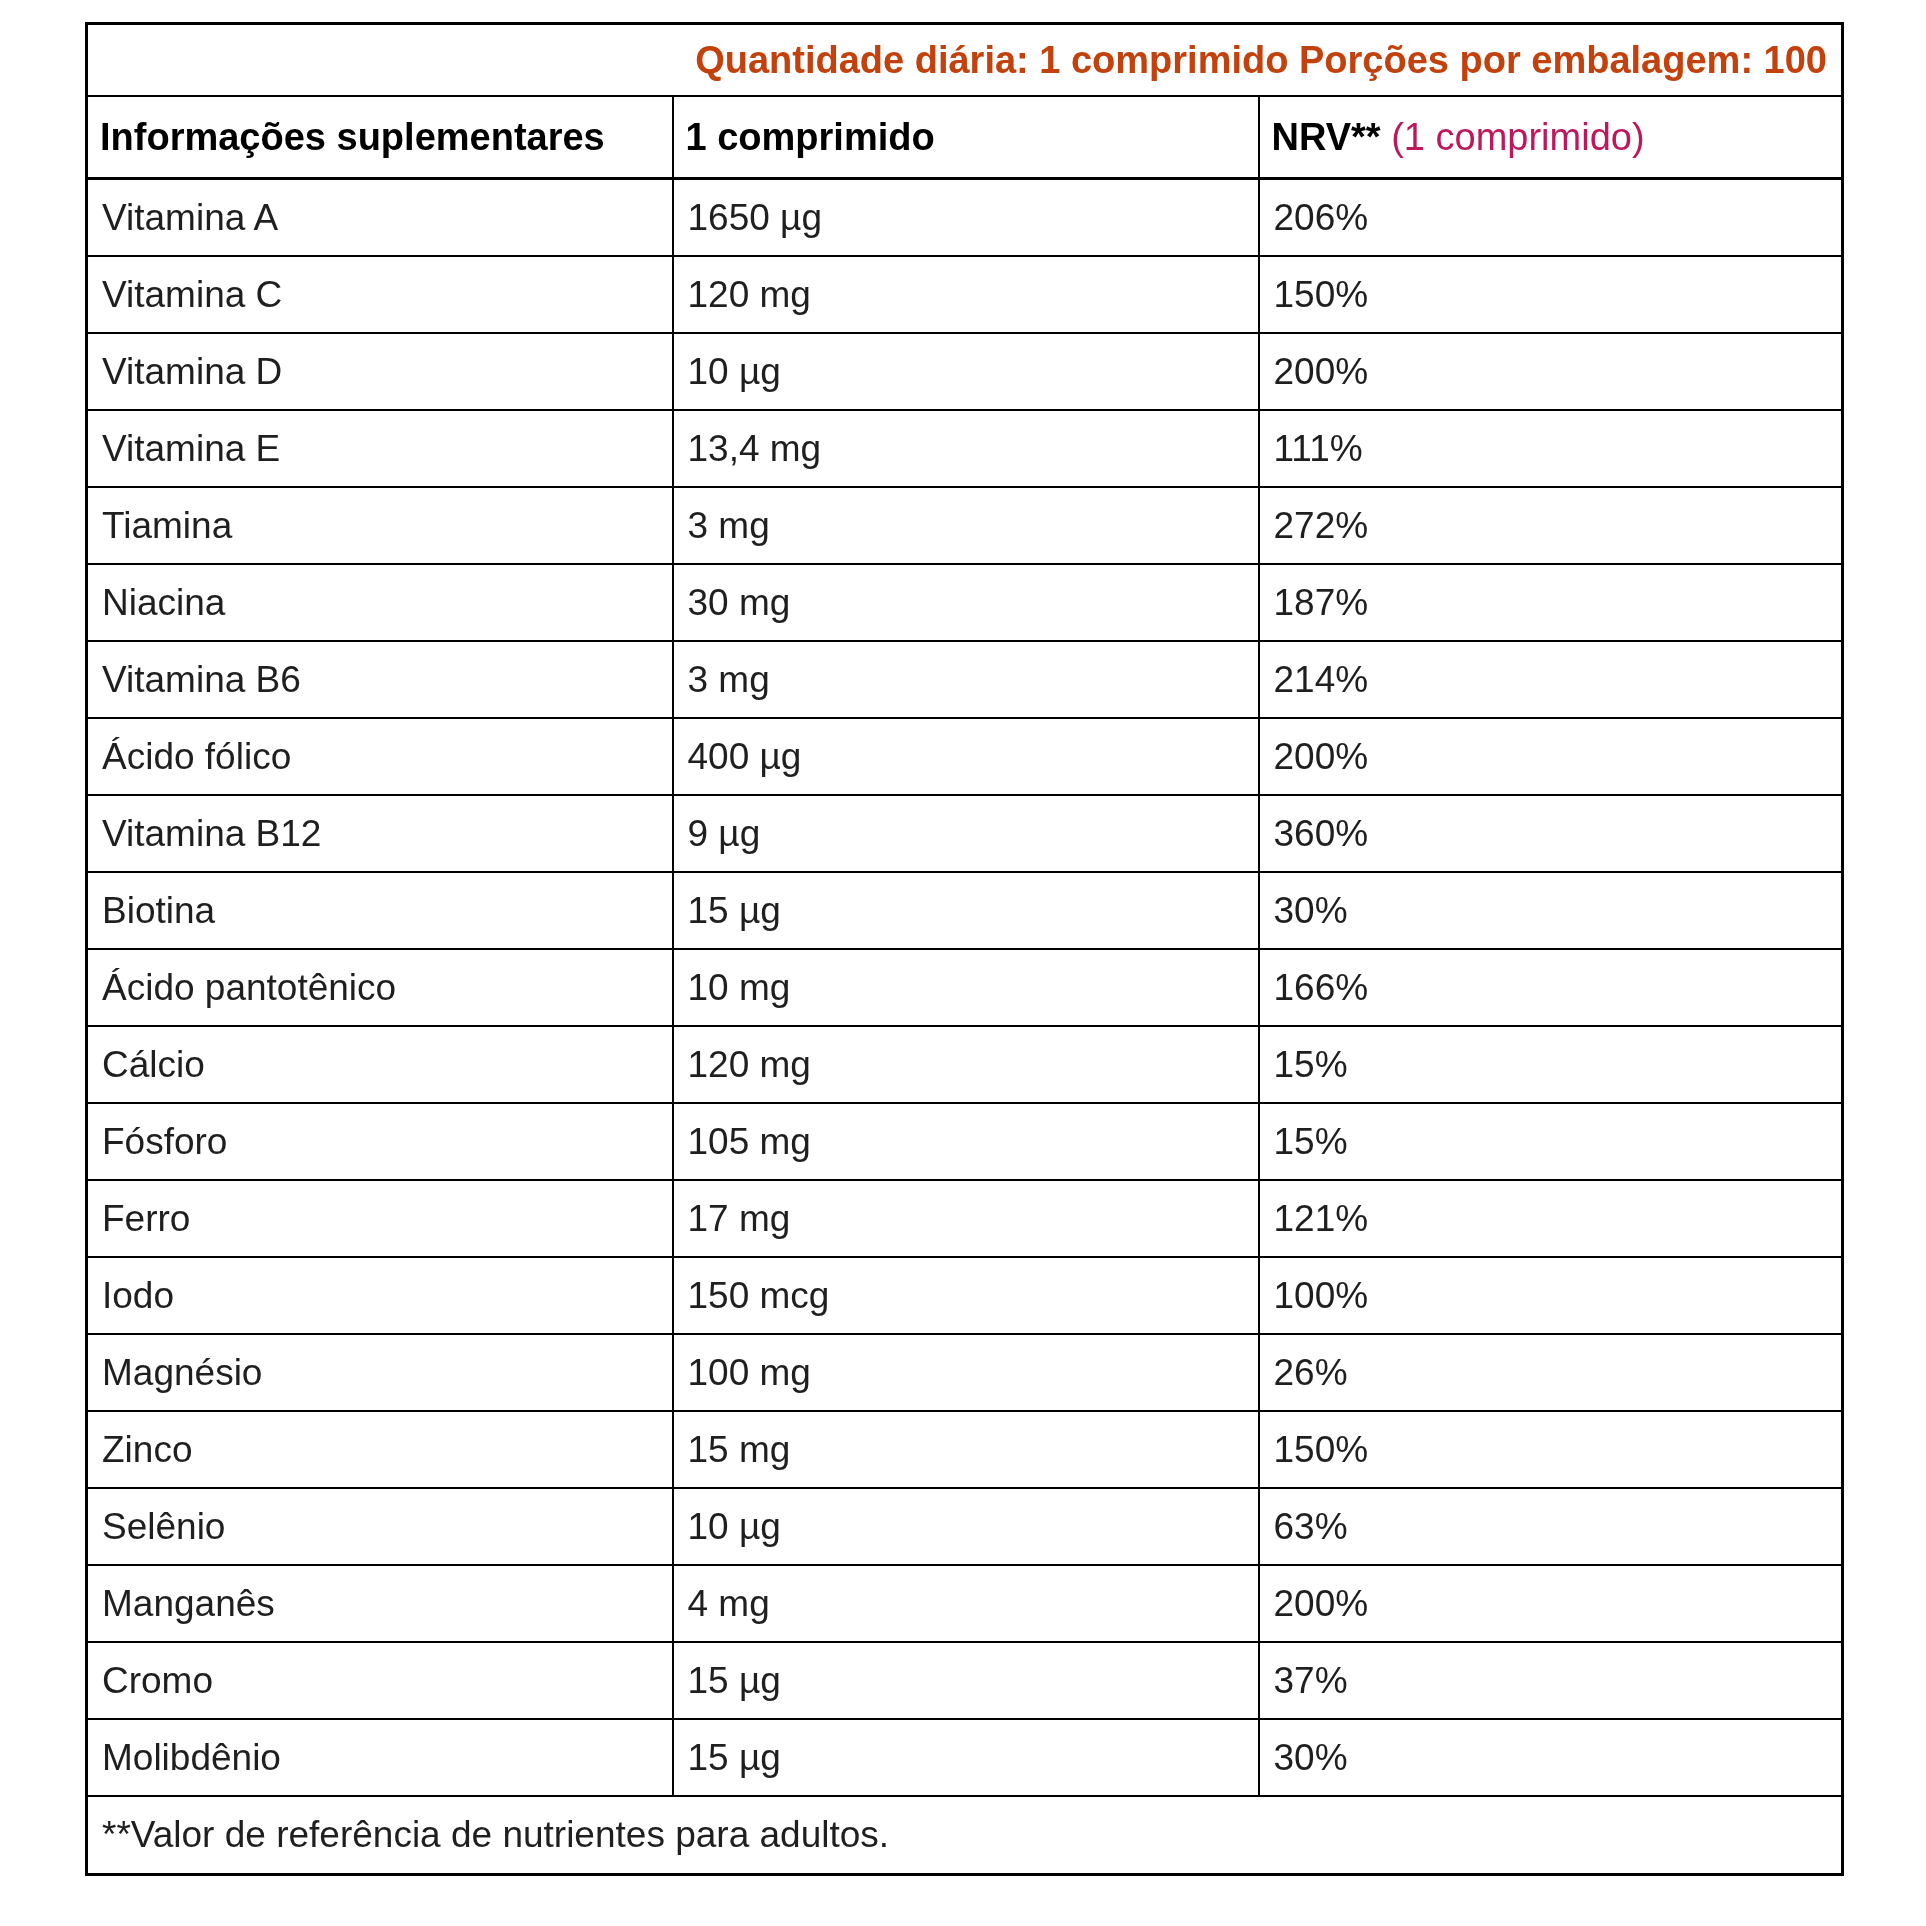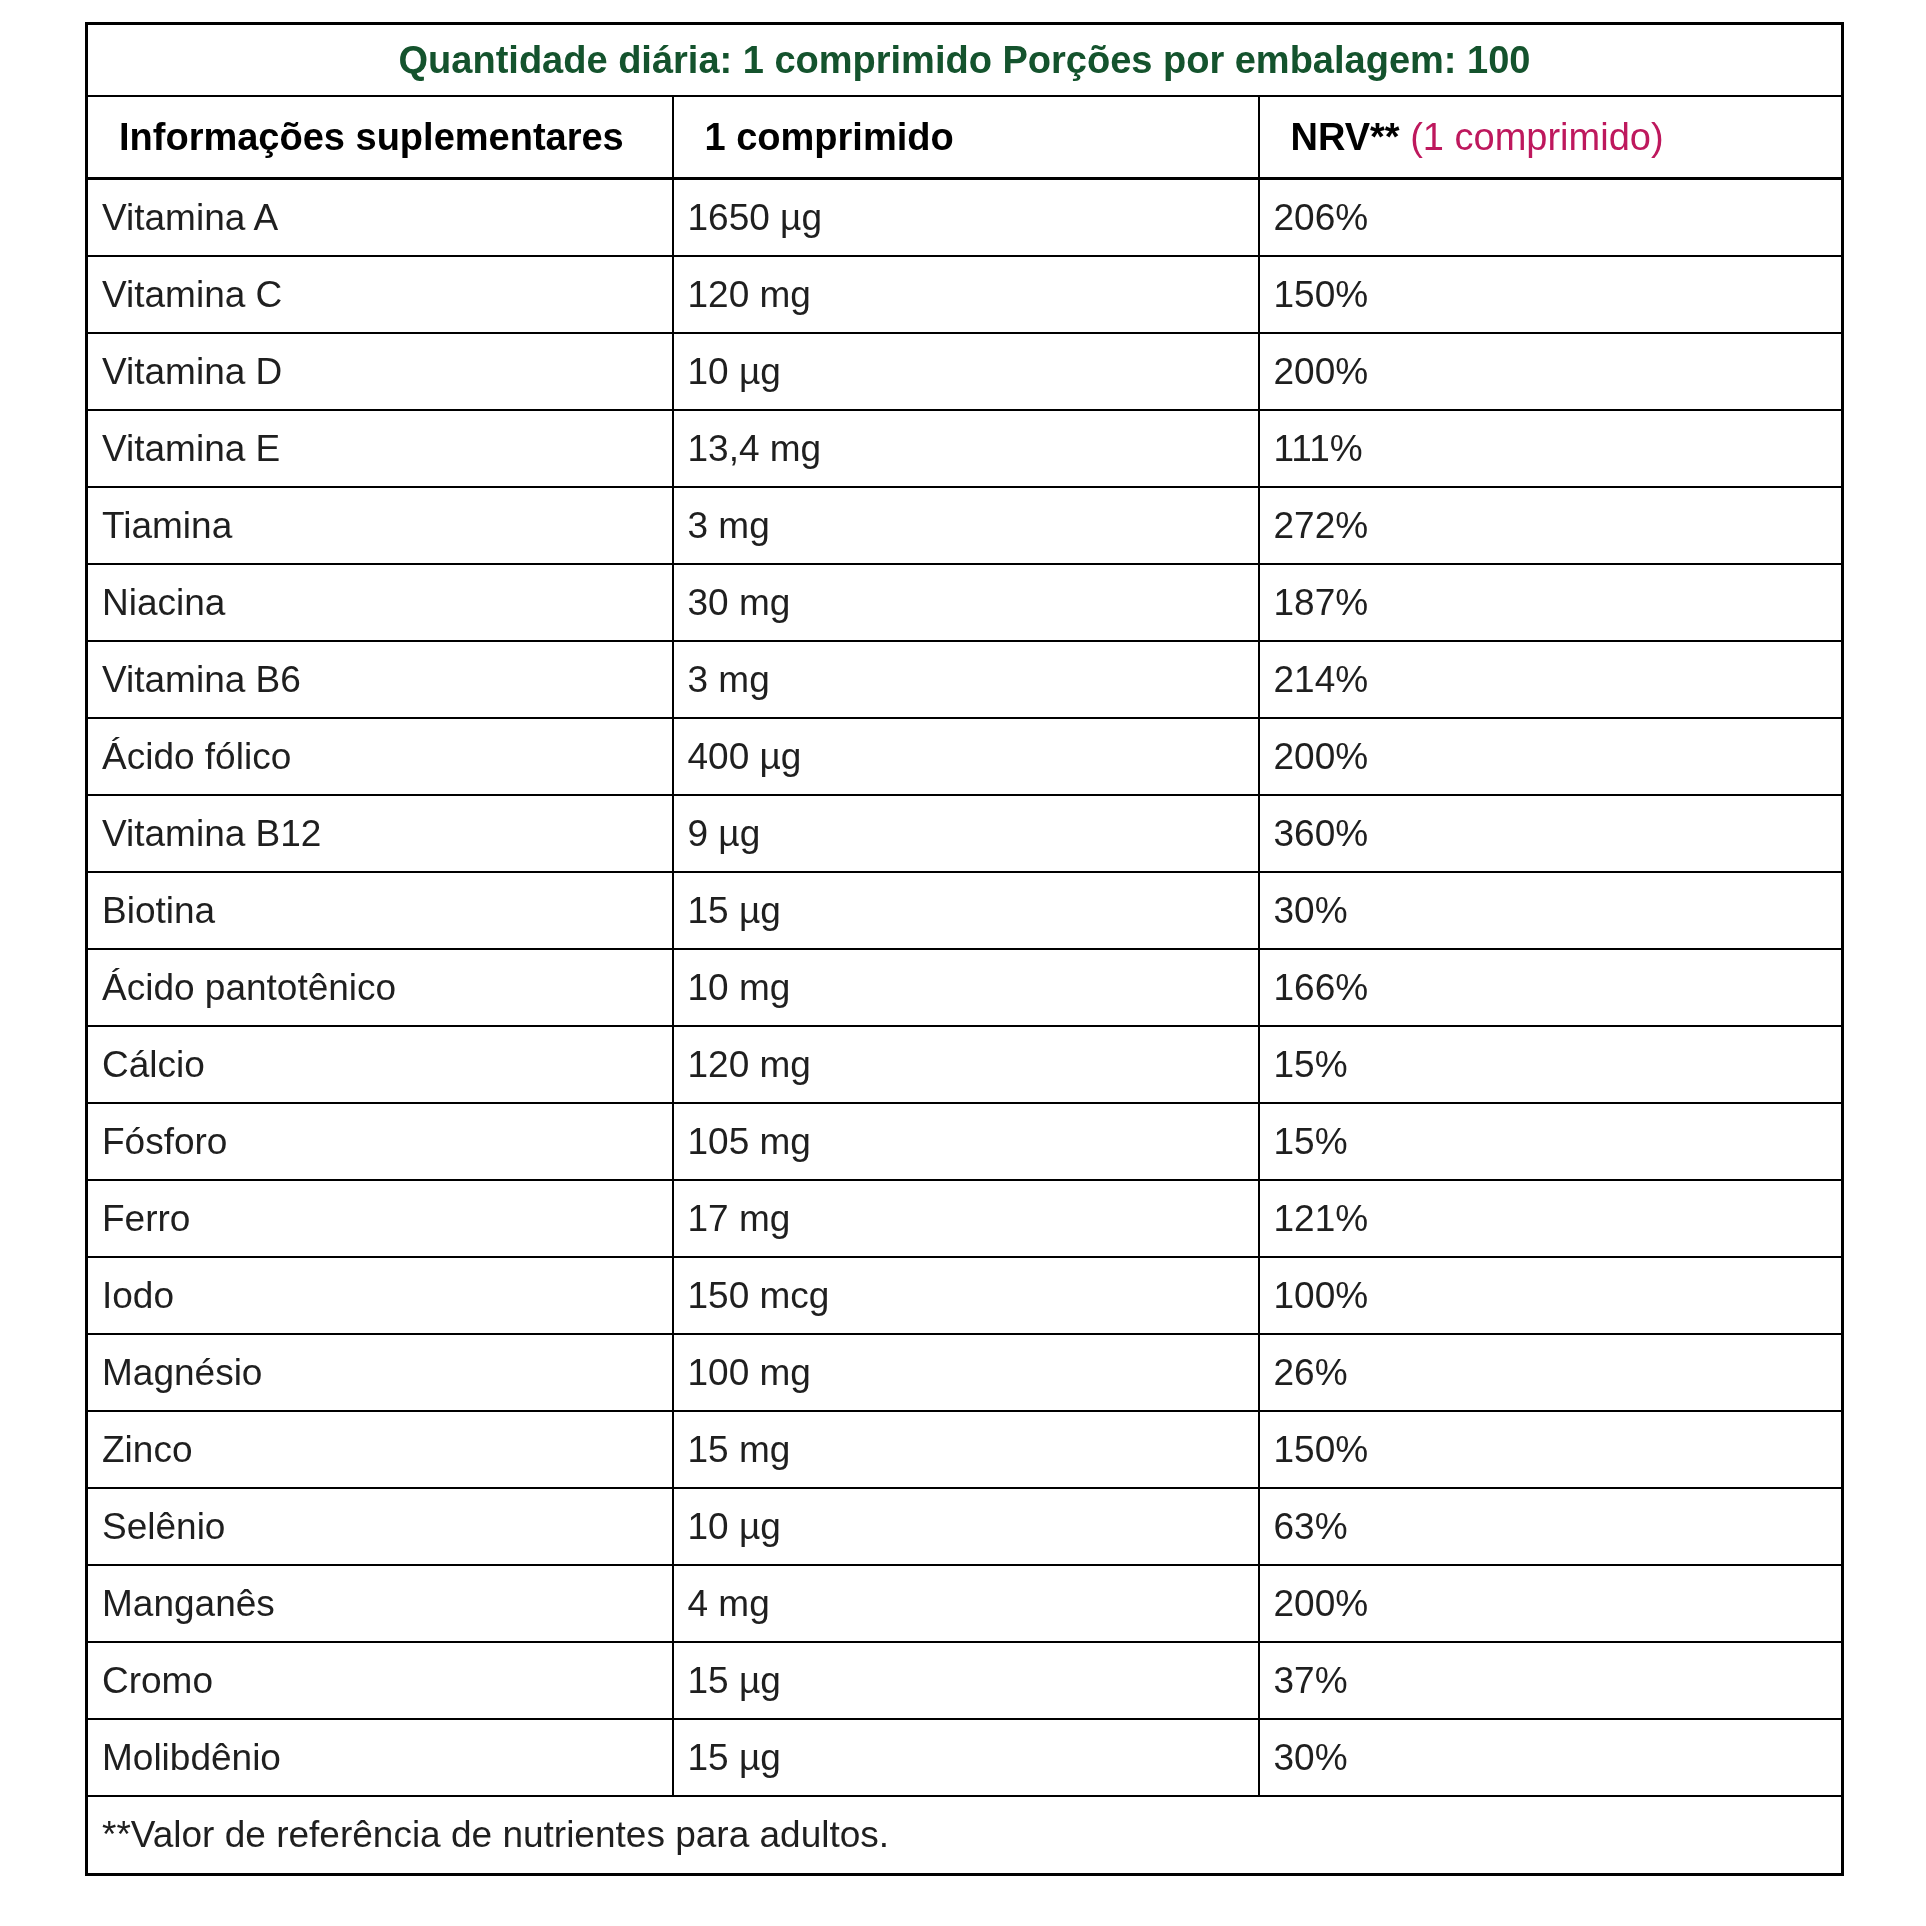--- a/index.html
+++ b/index.html
@@ -29,33 +29,33 @@
     border-width: 3px;
   }
   col.c1 { width: 586px; }
   col.c2 { width: 586px; }
   col.c3 { width: 584px; }
 
   tr.row-title th {
     height: 70px;
     font-size: 38px;
     font-weight: 700;
-    color: #14532d;
-    text-align: center;
-    vertical-align: middle;
-    padding: 0 20px;
+    color: #c2410c;
+    text-align: right;
+    vertical-align: middle;
+    padding: 0 14px;
   }
   tr.row-header th {
     height: 80px;
     font-size: 38px;
     font-weight: 700;
     color: #000000;
     text-align: left;
     vertical-align: middle;
-    padding: 0 31px;
+    padding: 0 12px;
     border-bottom-width: 3px;
   }
   tr.row-header .nrv-suffix {
     font-weight: 400;
     color: #be185d;
   }
   tbody.data td {
     height: 75px;
     font-size: 37px;
     vertical-align: middle;

